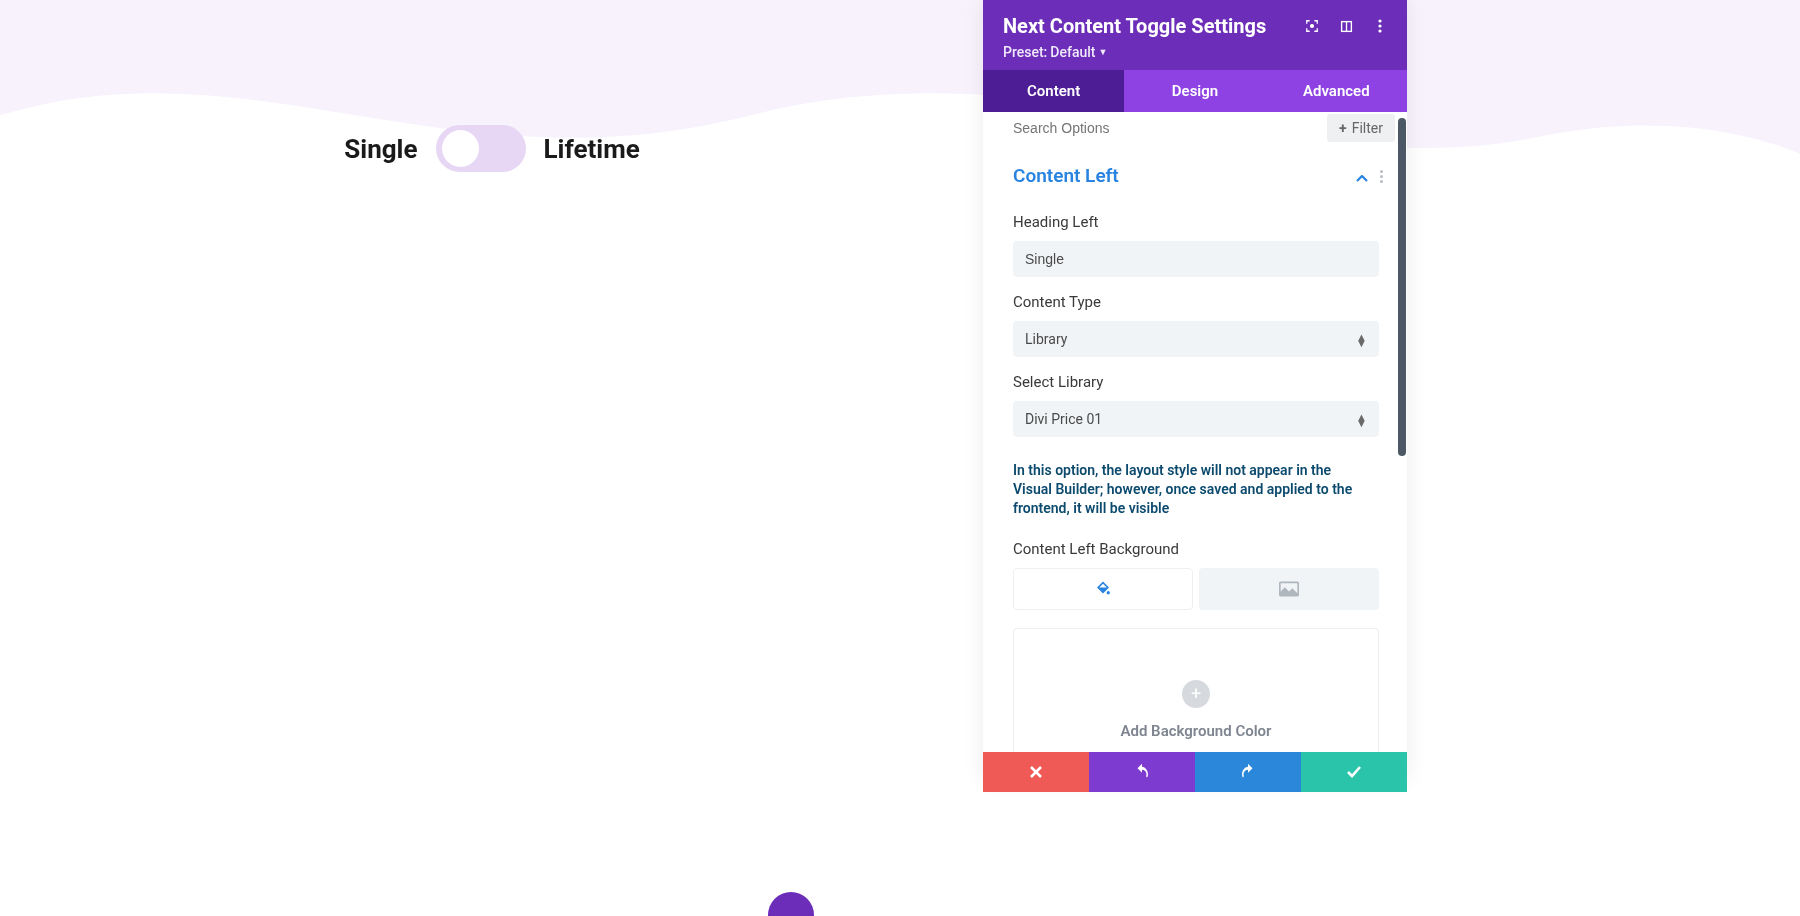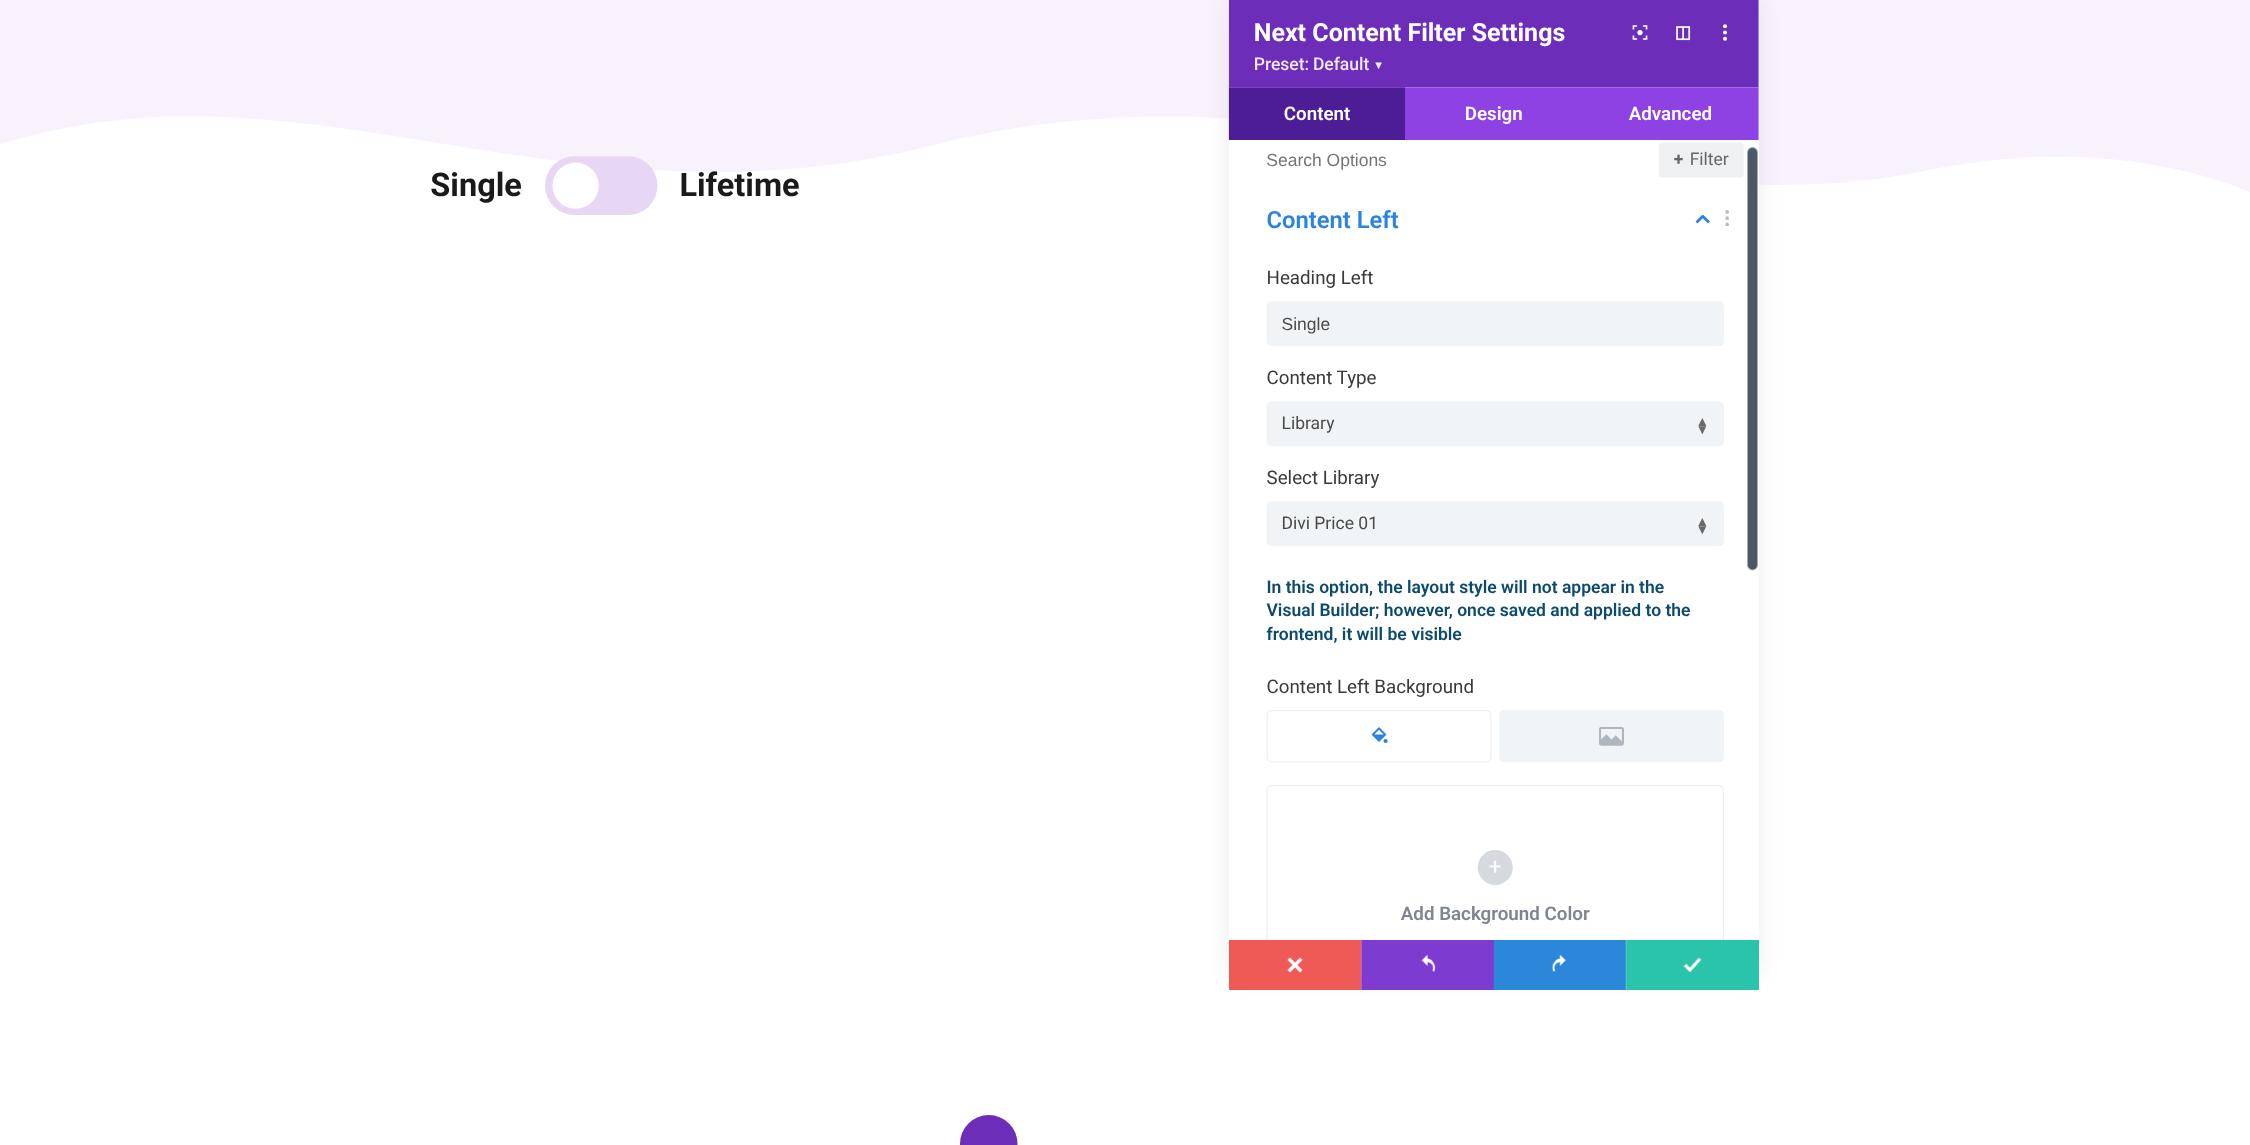--- a/index.html
+++ b/index.html
@@ -126,21 +126,21 @@
       right: 394px;
       width: 8px;
       height: 338px;
       background: #4c5866;
       border-radius: 4px;
       z-index: 20;
     }
 
     .section-header {
       display: flex;
-      align-items: center;
+      align-items: flex-end;
       justify-content: space-between;
       padding: 20px 12px 10px 0;
     }
     .section-title {
       font-size: 19px;
       font-weight: 600;
       color: #2884e0;
     }
     .section-actions { display: flex; align-items: center; gap: 12px; }
     .section-actions .chev { color: #2884e0; font-size: 14px; cursor: pointer; }
@@ -275,21 +275,21 @@
   <span class="toggle-label">Single</span>
   <div class="toggle-switch">
     <div class="toggle-knob"></div>
   </div>
   <span class="toggle-label">Lifetime</span>
 </div>
 
 <div class="panel">
   <div class="panel-header">
     <div class="panel-title-row">
-      <div class="panel-title">Next Content Filter Settings</div>
+      <div class="panel-title">Next Content Toggle Settings</div>
       <div class="panel-header-icons">
         <span class="icon">
           <svg width="14" height="14" viewBox="0 0 24 24" fill="none" stroke="#fff" stroke-width="2.2">
               <path d="M3 8V3h5M21 8V3h-5M3 16v5h5M21 16v5h-5"></path>
               <circle cx="12" cy="12" r="2.5" fill="#fff"></circle>
             </svg>
         </span>
         <span class="icon">
           <svg width="13" height="13" viewBox="0 0 24 24" fill="none" stroke="#fff" stroke-width="2.5">
               <rect x="3" y="3" width="18" height="18"></rect>

